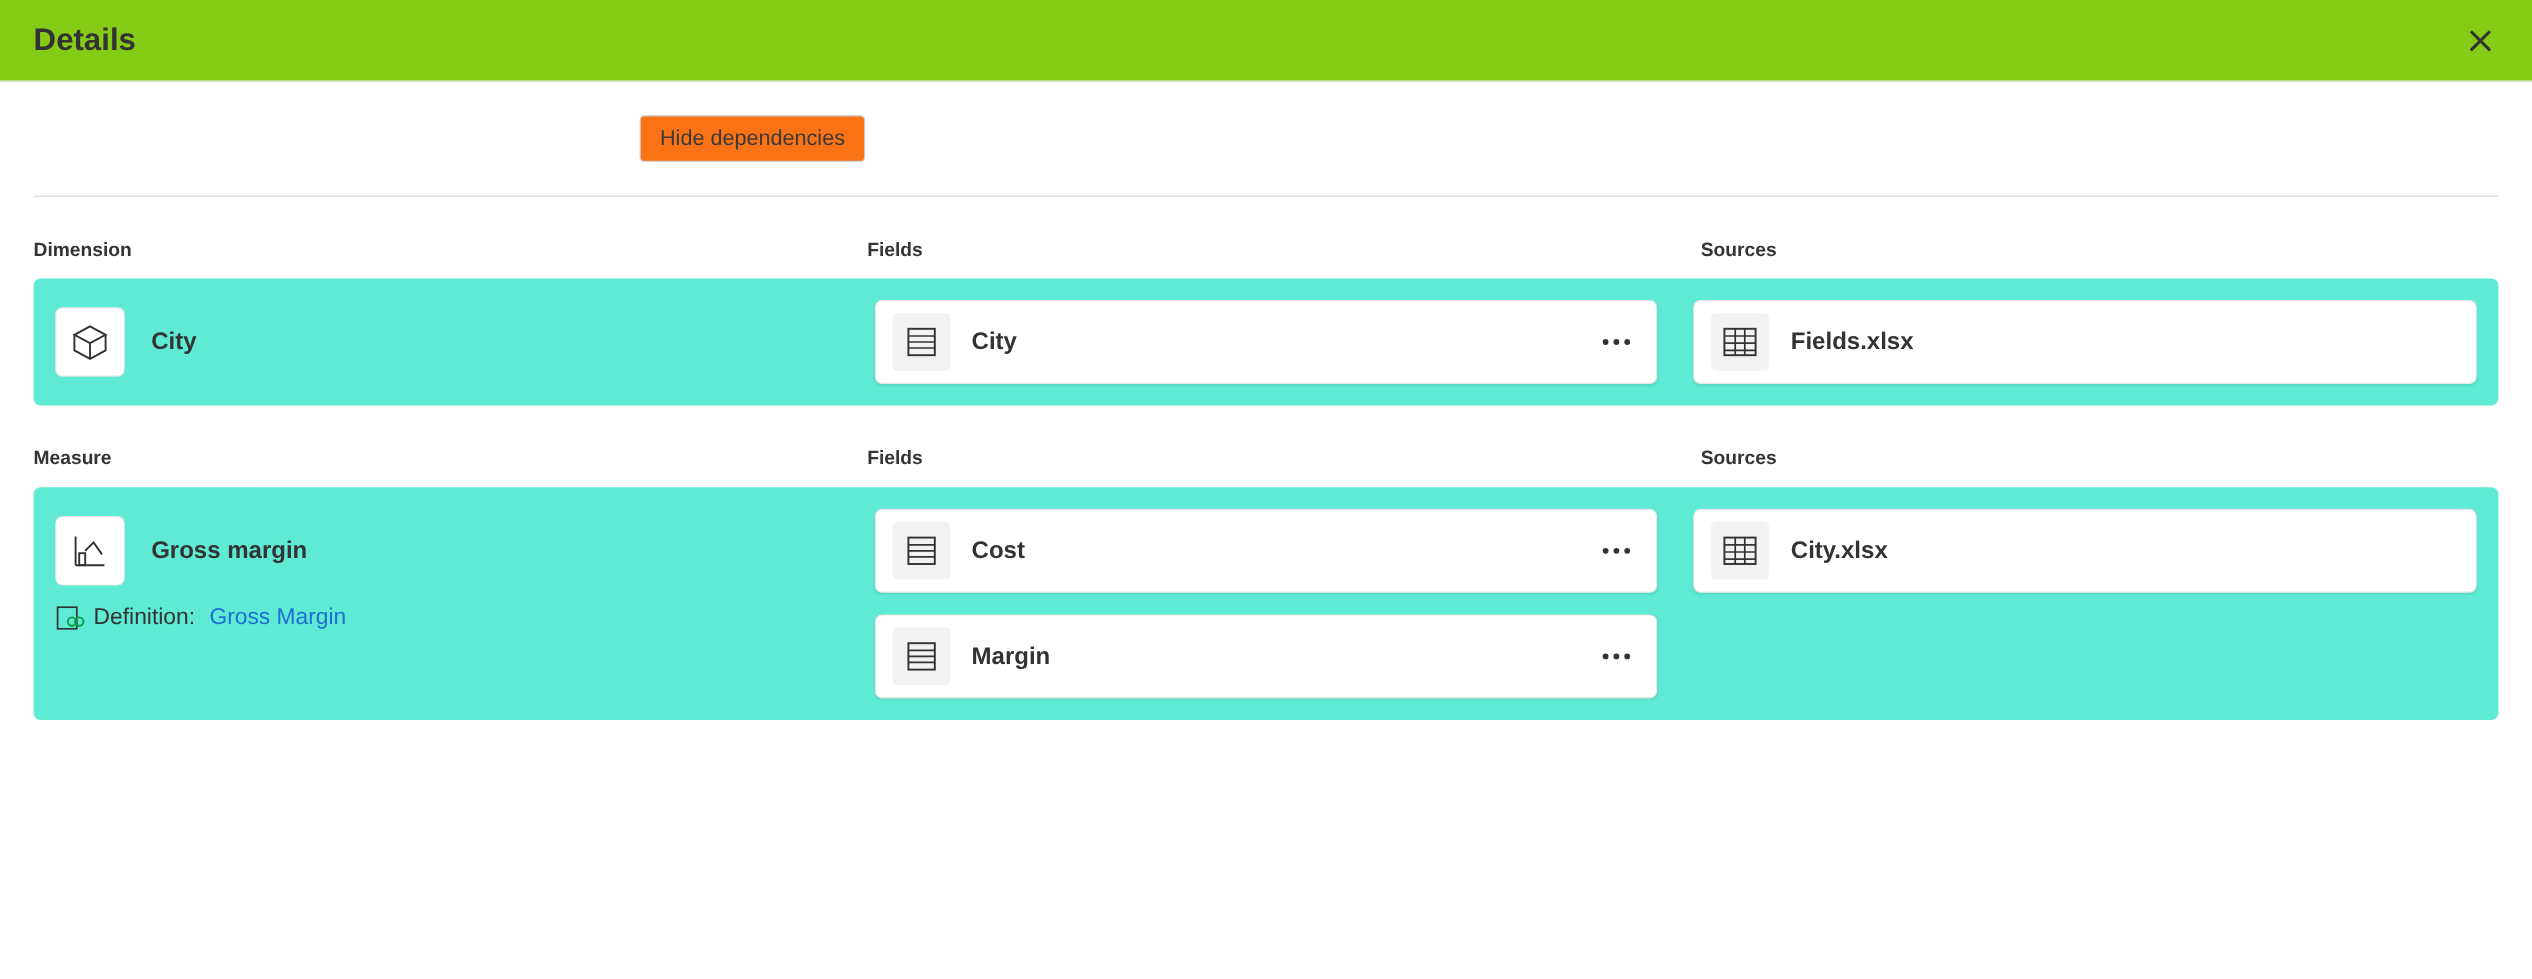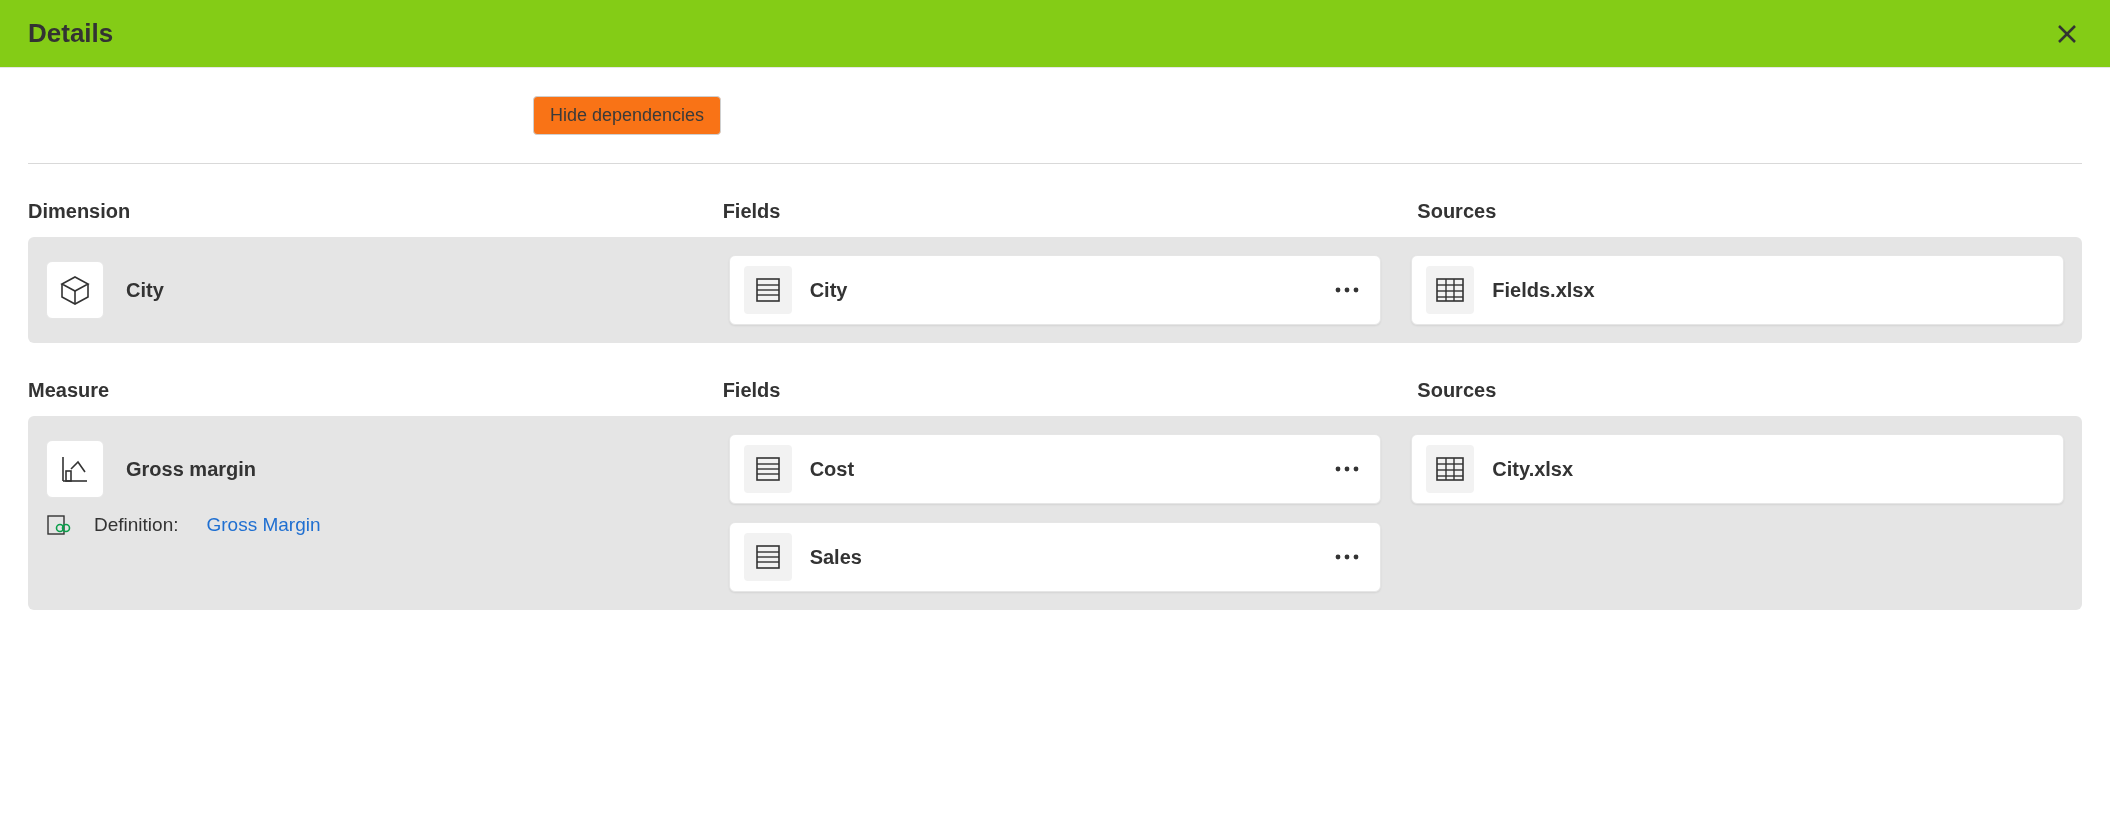--- a/index.html
+++ b/index.html
@@ -56,26 +56,26 @@
     padding: 0 28px 40px 28px;
   }
   .section-headers {
     display: grid;
     grid-template-columns: 1fr 1fr 1fr;
     gap: 30px;
     margin-top: 36px;
     margin-bottom: 14px;
   }
   .col-header {
-    font-size: 20px;
+    font-size: 16px;
     font-weight: 600;
     color: #333;
   }
   .row-band {
-    background: #e5e5e5;
+    background: #5eead4;
     border-radius: 6px;
     display: grid;
     grid-template-columns: 1fr 1fr 1fr;
     gap: 30px;
     padding: 18px;
     align-items: start;
   }
   .type-cell {
     display: flex;
     align-items: center;
@@ -93,21 +93,21 @@
     justify-content: center;
   }
   .type-label {
     font-size: 20px;
     font-weight: 600;
     color: #333;
   }
   .definition-row {
     display: flex;
     align-items: center;
-    gap: 20px;
+    gap: 4px;
     margin-top: 16px;
     font-size: 19px;
   }
   .definition-row .def-icon-wrap {
     display: inline-flex;
     align-items: center;
     margin-right: 2px;
   }
   .definition-label {
     color: #333;
@@ -297,21 +297,21 @@
         </div>
         <div class="card">
           <div class="card-icon-box">
             <svg width="28" height="28" viewBox="0 0 28 28">
               <rect x="3" y="3" width="22" height="22" fill="none" stroke="#333" stroke-width="1.6"></rect>
               <line x1="3" y1="9" x2="25" y2="9" stroke="#333" stroke-width="1.4"></line>
               <line x1="3" y1="14" x2="25" y2="14" stroke="#333" stroke-width="1.4"></line>
               <line x1="3" y1="19" x2="25" y2="19" stroke="#333" stroke-width="1.4"></line>
             </svg>
           </div>
-          <div class="card-label">Sales</div>
+          <div class="card-label">Margin</div>
           <button class="card-more">
             <span>
               <svg width="26" height="8" viewBox="0 0 26 8">
                 <circle cx="4" cy="4" r="2.4" fill="#333"></circle>
                 <circle cx="13" cy="4" r="2.4" fill="#333"></circle>
                 <circle cx="22" cy="4" r="2.4" fill="#333"></circle>
               </svg>
             </span>
           </button>
         </div>

